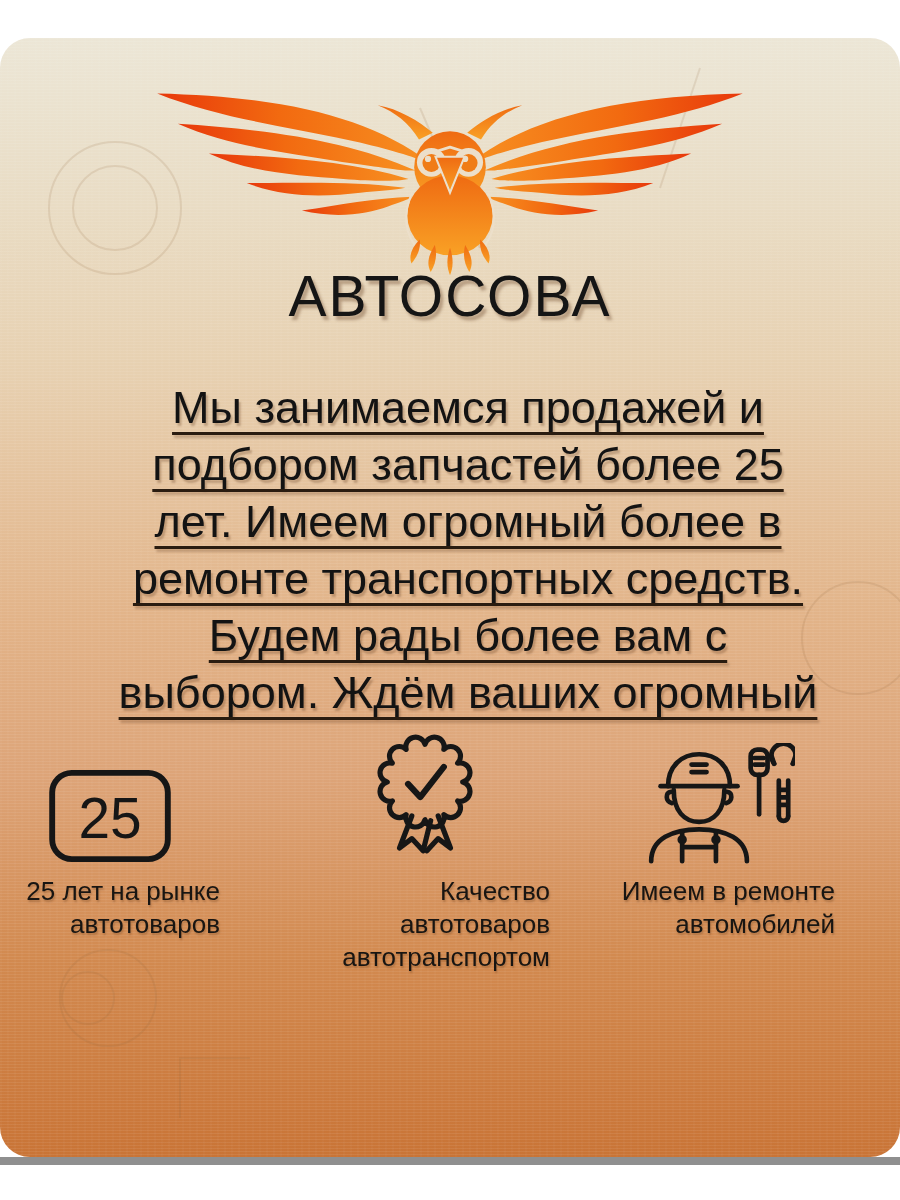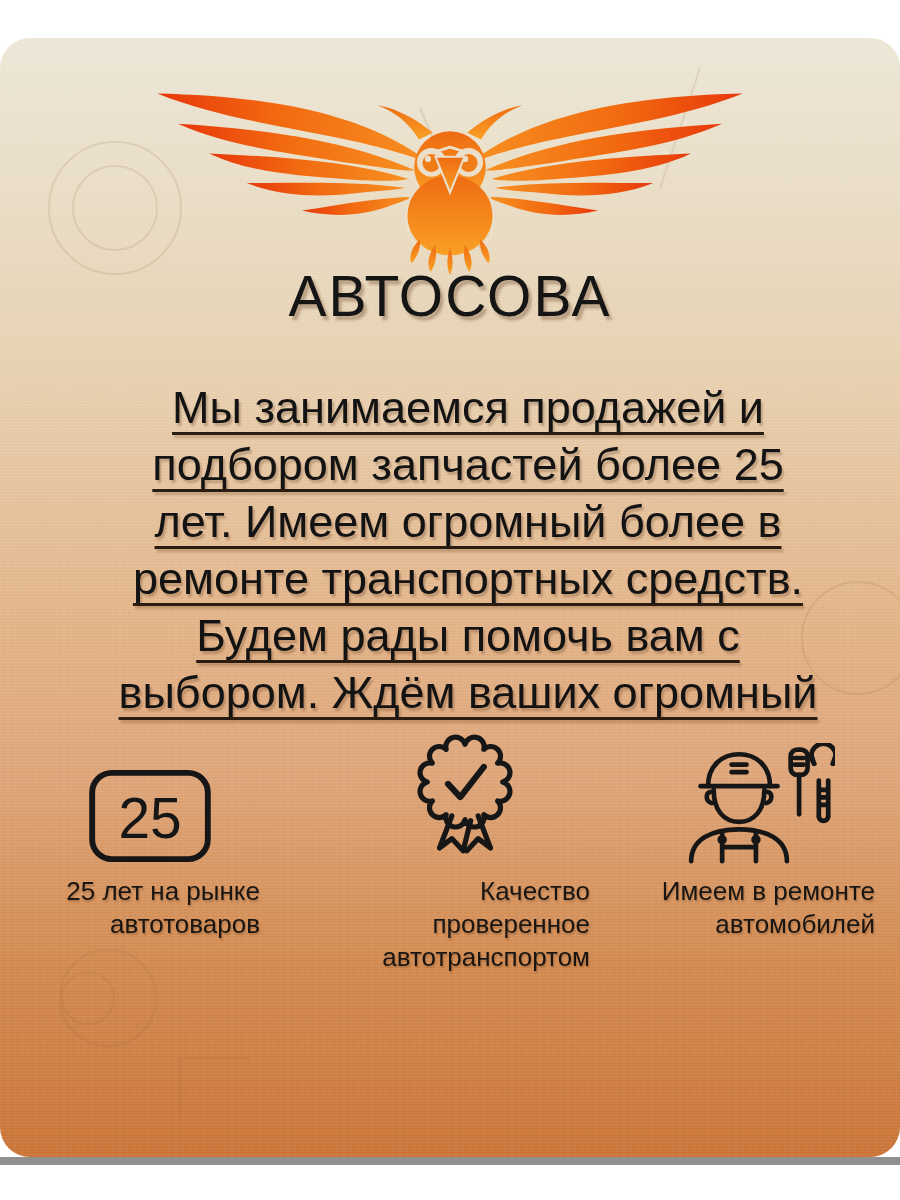--- a/index.html
+++ b/index.html
@@ -42,21 +42,21 @@
     display:block;
     text-decoration:underline;
     text-decoration-thickness:3px;
     text-underline-offset:9px;
     text-decoration-color:#2a1c10;
     padding-left:36px;
   }
 
   .features{position:relative;display:flex;align-items:flex-start;margin-top:22px;}
   .feature{display:flex;flex-direction:column;align-items:center;}
-  .feature-1{width:220px;margin-left:40px;}
+  .feature-1{width:220px;}
   .feature-2{width:250px;margin-left:80px;}
   .feature-3{width:240px;margin-left:45px;}
   .icon-area{height:122px;display:flex;align-items:flex-end;justify-content:center;}
   .feature-caption{
     margin-top:10px;font-size:26px;line-height:33px;font-weight:400;
     color:#181512;text-align:right;text-shadow:1px 2px 2px rgba(90,50,20,0.3);
   }
 
   .footer{
     position:relative;margin-top:26px;text-align:center;color:#141210;
@@ -143,21 +143,21 @@
         </g>
       </svg>
       <h1 class="brand-title">АВТОСОВА</h1>
     </header>
 
     <p class="about">
       <span class="line">Мы занимаемся продажей и</span>
       <span class="line">подбором запчастей более 25</span>
       <span class="line">лет. Имеем огромный более в</span>
       <span class="line">ремонте транспортных средств.</span>
-      <span class="line">Будем рады помочь вам с</span>
+      <span class="line">Будем рады более вам с</span>
       <span class="line">выбором. Ждём ваших огромный</span>
     </p>
 
     <section class="features">
 
       <div class="feature feature-1">
         <div class="icon-area">
           <svg width="128" height="98" viewBox="0 0 130 100">
             <rect x="6" y="6" width="118" height="88" rx="20" fill="none" stroke="#161616" stroke-width="6"></rect>
             <text x="65" y="72" text-anchor="middle" font-family="Liberation Sans, sans-serif" font-size="58" fill="#161616">25</text>
@@ -174,21 +174,21 @@
                 A10,10 0 0 1 94.64,72 A10,10 0 0 1 80,86.64 A10,10 0 0 1 60,92
                 A10,10 0 0 1 40,86.64 A10,10 0 0 1 25.36,72 A10,10 0 0 1 20,52
                 A10,10 0 0 1 25.36,32 A10,10 0 0 1 40,17.36 A10,10 0 0 1 60,12
                 A10,10 0 0 1 80,17.36 A10,10 0 0 1 94.64,32 A10,10 0 0 1 100,52 Z"></path>
               <path d="M42,54 L55,68 L80,36" stroke-width="6.5"></path>
               <path d="M46,88 L33,122 L46,112 L58,125 L66,93"></path>
               <path d="M74,88 L87,122 L74,112 L62,125"></path>
             </g>
           </svg>
         </div>
-        <div class="feature-caption">Качество проверенное автотранспортом</div>
+        <div class="feature-caption">Качество автотоваров автотранспортом</div>
       </div>
 
       <div class="feature feature-3">
         <div class="icon-area">
           <svg width="160" height="122" viewBox="0 0 170 130">
             <g fill="none" stroke="#161616" stroke-width="5" stroke-linecap="round" stroke-linejoin="round">
 
               <path d="M35,46 C35,24 50,12 68,12 C86,12 101,24 101,46"></path>
               <path d="M27,46 L109,46"></path>
               <path d="M60,23 L76,23 M60,31 L76,31"></path>

